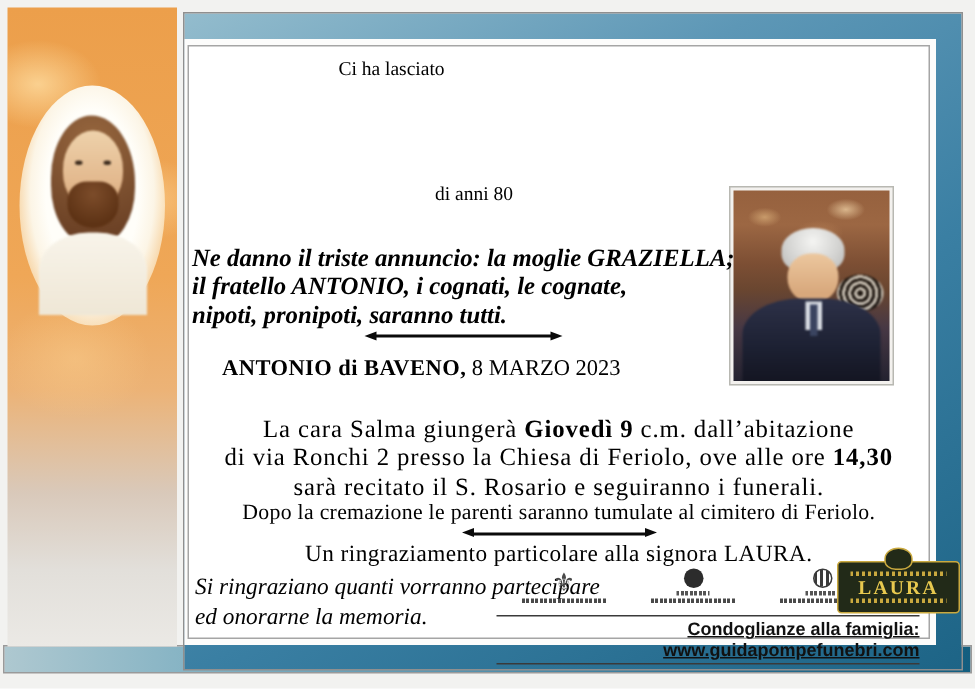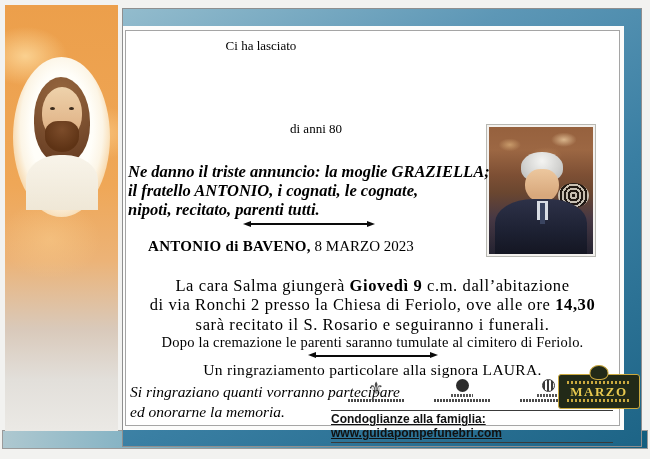--- a/index.html
+++ b/index.html
@@ -109,21 +109,21 @@
   .guida{
     position:absolute;left:432px;top:343px;width:82px;height:35px;z-index:6;box-sizing:border-box;
     background:#222a18;border:1px solid #caa93f;border-radius:3px;
     display:flex;flex-direction:column;align-items:center;justify-content:center;gap:1px;
   }
   .guida-crest{position:absolute;top:-10px;left:50%;transform:translateX(-50%);
     width:17px;height:13px;background:#222a18;border:1px solid #caa93f;border-radius:50% 50% 40% 40%;}
   .guida-word{color:#e8c94f;font-weight:bold;font-size:13px;letter-spacing:1.5px;line-height:1;}
   .guida-bar{width:64px;height:3px;background:repeating-linear-gradient(90deg,#caa93f 0 2px,transparent 2px 4px);}
   .condolence{
-    position:absolute;left:205px;top:379px;width:282px;text-align:left;
+    position:absolute;left:205px;top:379px;width:282px;text-align:right;
     border-top:1.5px solid #3a3a3a;border-bottom:1.5px solid #3a3a3a;
     font-family:"Liberation Sans", sans-serif;font-weight:bold;font-size:12px;
     text-decoration:underline;padding:1px 0 2px;color:#111;
   }
 </style>
 </head>
 <body>
 
 <div class="bottom-band"></div>
 
@@ -151,21 +151,21 @@
           <div class="ph ph-face"></div>
           <div class="ph ph-suit"></div>
           <div class="ph ph-shirt"></div>
           <div class="ph ph-tie"></div>
         </div>
       </div>
 
       <div class="announce">
         <div>Ne danno il triste annuncio: la moglie GRAZIELLA;</div>
         <div>il fratello ANTONIO, i cognati, le cognate,</div>
-        <div>nipoti, recitato, parenti tutti.</div>
+        <div>nipoti, pronipoti, saranno tutti.</div>
         <div class="divider d1"></div>
       </div>
 
       <div class="dateline">
         <b>ANTONIO di BAVENO,</b><span> 8 MARZO 2023</span>
       </div>
 
       <div class="funeral">
         <div><span>La cara Salma giungerà </span><b>Giovedì 9</b><span> c.m. dall’abitazione</span></div>
         <div><span>di via Ronchi 2 presso la Chiesa di Feriolo, ove alle ore </span><b>14,30</b></div>
@@ -193,21 +193,21 @@
         <div class="logo">
           <div class="logo-circle striped"></div>
           <div class="logo-word"></div>
           <div class="logo-caption"></div>
         </div>
       </div>
 
       <div class="guida">
         <div class="guida-crest"></div>
         <div class="guida-bar"></div>
-        <div class="guida-word">MARZO</div>
+        <div class="guida-word">LAURA</div>
         <div class="guida-bar"></div>
       </div>
 
       <div class="condolence">Condoglianze alla famiglia: www.guidapompefunebri.com</div>
 
     </div>
   </div>
 </div>
 
 </body></html>

